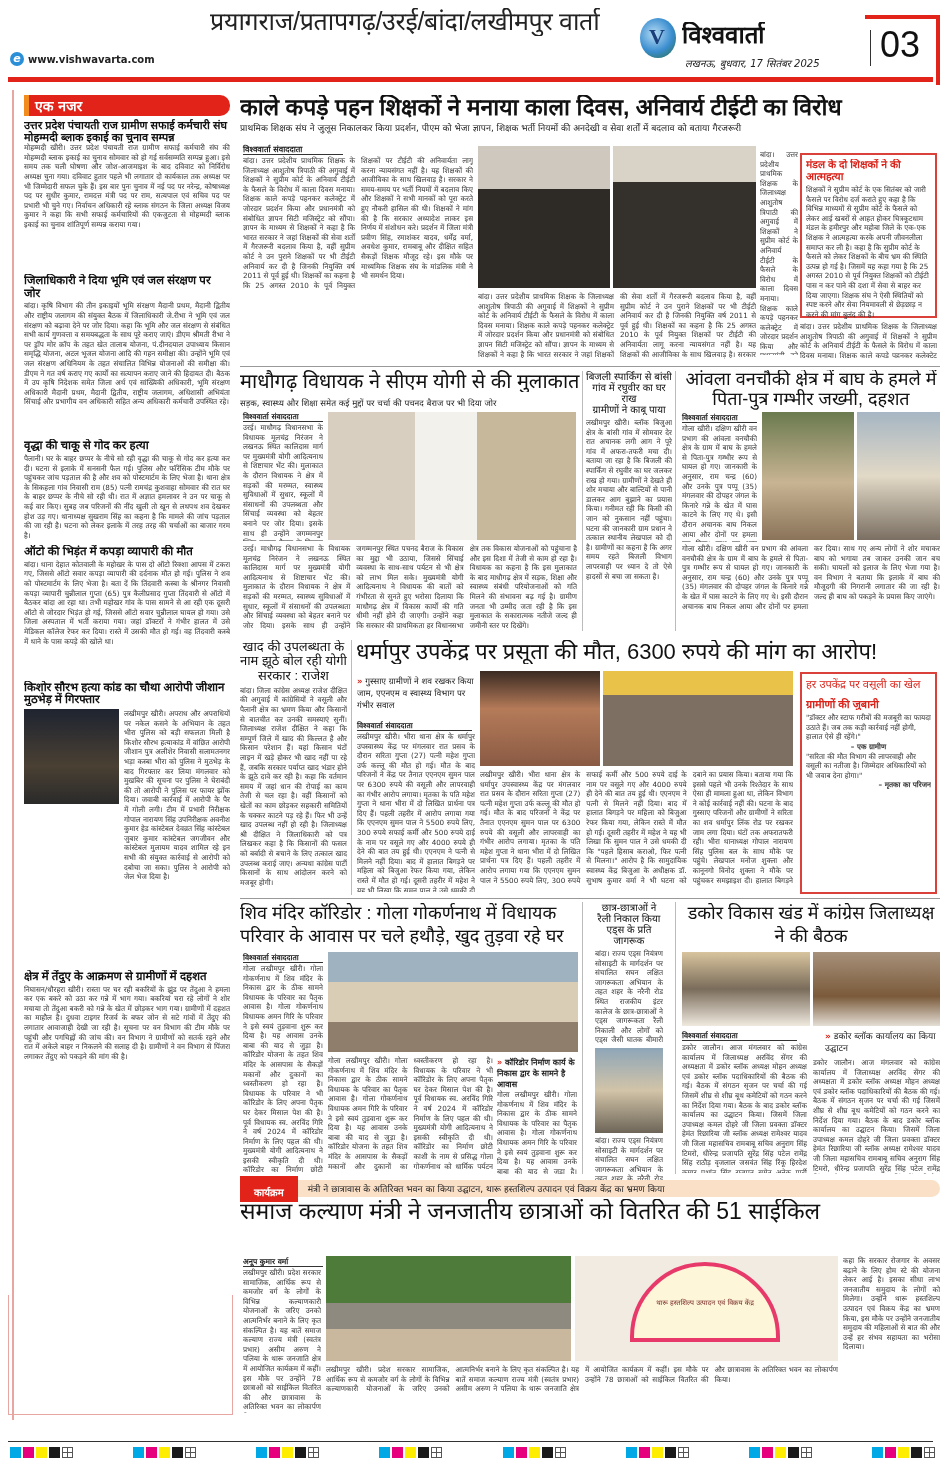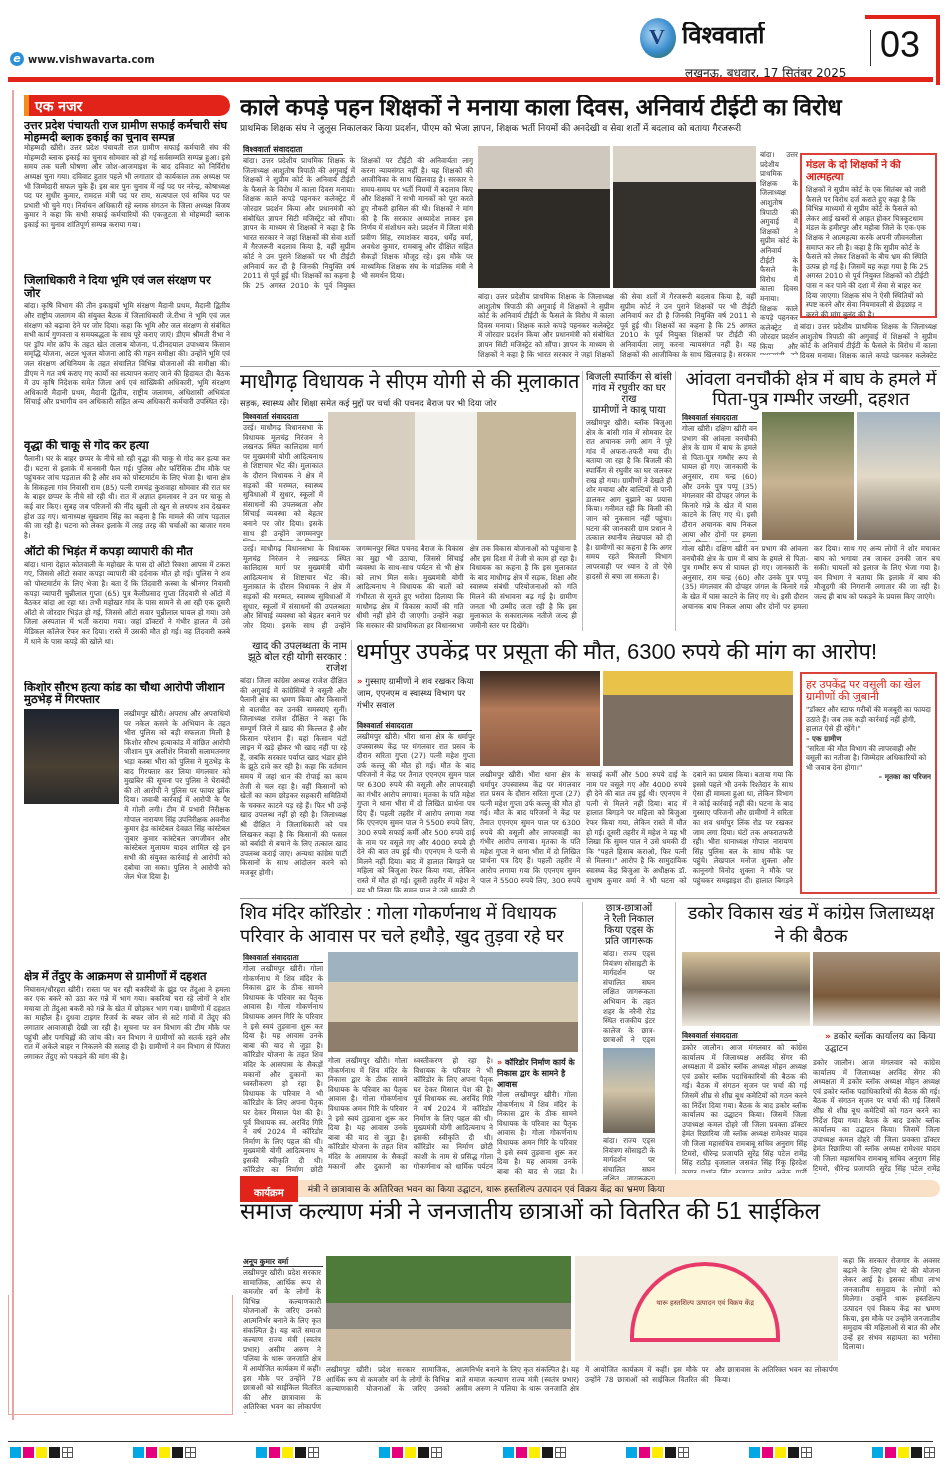--- a/index.html
+++ b/index.html
@@ -9,29 +9,30 @@
 .hd{font-family:"Liberation Sans Narrow","Liberation Sans",sans-serif;color:#111;font-weight:bold;line-height:1.1;overflow:hidden}
 .photo{background:linear-gradient(135deg,#8a7a6a,#c9b79e 40%,#6d5e4f 70%,#a89680);overflow:hidden}
 .cols{column-gap:6px;column-rule:none}
 .redbox{border:2px solid #d9413a;background:#fff}
 .pointer{color:#d9251c;font-weight:bold}
 </style>
 </head>
 <body>
 
 <div class="abs" style="left:0;top:0;width:945px;height:82px;">
+  <div class="abs hd" style="left:210px;top:8px;font-size:25px;font-weight:normal;color:#222;letter-spacing:-0.3px;">प्रयागराज/प्रतापगढ़/उरई/बांदा/लखीमपुर वार्ता</div>
   <div class="abs" style="left:10px;top:52px;display:flex;align-items:center;gap:4px;">
     <span style="display:inline-block;width:14px;height:14px;border-radius:50%;background:#2a8fd6;color:#fff;font-size:11px;font-weight:bold;line-height:14px;text-align:center;font-style:italic;">e</span>
     <span style="font-size:10px;font-weight:bold;color:#222;">www.vishwavarta.com</span>
   </div>
   <div class="abs" style="left:640px;top:18px;width:36px;height:40px;border-radius:50%;background:radial-gradient(circle at 40% 40%,#b7dcf5,#3a8dcf 55%,#2a6a3a);">
     <span style="position:absolute;left:9px;top:6px;font-size:22px;font-weight:bold;color:#1c3e7a;font-family:'Liberation Serif',serif;">V</span>
   </div>
   <div class="abs hd" style="left:682px;top:22px;font-size:24px;text-align:center;">विश्ववार्ता</div>
-  <div class="abs" style="left:685px;top:64px;font-size:12px;color:#222;">लखनऊ, बुधवार, 17 सितंबर 2025</div>
+  <div class="abs" style="left:685px;top:56px;font-size:10px;color:#222;font-style:italic;">लखनऊ, बुधवार, 17 सितंबर 2025</div>
   <div class="abs" style="left:865px;top:15px;width:75px;height:70px;border-top:4px solid #e2231a;border-right:4px solid #e2231a;"></div>
   <div class="abs" style="left:870px;top:30px;width:1px;height:36px;background:#333;"></div>
   <div class="abs hd" style="left:880px;top:25px;font-size:36px;font-weight:normal;">03</div>
   <div class="abs" style="left:8px;top:77px;width:925px;height:5px;background:#e2231a;"></div>
 </div>
 
 <div class="abs" style="left:12px;top:90px;width:218px;height:1330px;border-left:2px solid #e8a6a2;padding-left:10px;overflow:hidden;">
   <div style="background:#e2231a;border-radius:0 10px 10px 0;border-left:5px solid #f28c1e;color:#fff;font-weight:bold;font-size:14px;padding:1px 6px;margin-top:5px;">एक नजर</div>
 
   <div style="margin-top:3px;">
@@ -101,62 +102,62 @@
 </div>
 
 <div class="abs hd" style="left:682px;top:370px;width:258px;font-size:18px;font-weight:normal;text-align:center;">आंवला वनचौकी क्षेत्र में बाघ के हमले में पिता-पुत्र गम्भीर जख्मी, दहशत</div>
 <div class="abs" style="left:682px;top:412px;width:75px;font-size:7.5px;font-weight:bold;border-bottom:1px solid #333;">विश्ववार्ता संवाददाता</div>
 <div class="abs txt" style="left:682px;top:424px;width:75px;height:118px;">गोला खीरी। दक्षिण खीरी वन प्रभाग की आंवला वनचौकी क्षेत्र के ग्राम में बाघ के हमले से पिता-पुत्र गम्भीर रूप से घायल हो गए। जानकारी के अनुसार, राम चन्द्र (60) और उनके पुत्र पप्पू (35) मंगलवार की दोपहर जंगल के किनारे गन्ने के खेत में घास काटने के लिए गए थे। इसी दौरान अचानक बाघ निकल आया और दोनों पर हमला कर दिया। साथ गए अन्य लोगों ने शोर मचाकर बाघ को भगाया तब जाकर उनकी जान बच सकी। घायलों को इलाज के लिए भेजा गया है। वन विभाग ने बताया कि इलाके में बाघ की मौजूदगी की निगरानी लगातार की जा रही है। जल्द ही बाघ को पकड़ने के प्रयास किए जाएंगे।</div>
 <div class="abs photo" style="left:762px;top:412px;width:92px;height:128px;background:linear-gradient(180deg,#6b7a4f,#c8b493 55%,#8a7359);"></div>
 <div class="abs photo" style="left:857px;top:412px;width:83px;height:128px;background:linear-gradient(180deg,#a6b6c3,#e2d9c7 50%,#7a6f62);"></div>
 <div class="abs txt cols" style="left:682px;top:544px;width:258px;height:88px;column-count:2;">गोला खीरी। दक्षिण खीरी वन प्रभाग की आंवला वनचौकी क्षेत्र के ग्राम में बाघ के हमले से पिता-पुत्र गम्भीर रूप से घायल हो गए। जानकारी के अनुसार, राम चन्द्र (60) और उनके पुत्र पप्पू (35) मंगलवार की दोपहर जंगल के किनारे गन्ने के खेत में घास काटने के लिए गए थे। इसी दौरान अचानक बाघ निकल आया और दोनों पर हमला कर दिया। साथ गए अन्य लोगों ने शोर मचाकर बाघ को भगाया तब जाकर उनकी जान बच सकी। घायलों को इलाज के लिए भेजा गया है। वन विभाग ने बताया कि इलाके में बाघ की मौजूदगी की निगरानी लगातार की जा रही है। जल्द ही बाघ को पकड़ने के प्रयास किए जाएंगे।</div>
 
 <div class="abs" style="left:240px;top:640px;width:112px;height:255px;border-right:1px solid #bbb;padding-right:4px;">
-  <div class="hd" style="font-size:10px;font-weight:normal;text-align:right;">खाद की उपलब्धता के नाम झूठे बोल रही योगी सरकार : राजेश</div>
+  <div class="hd" style="font-size:13px;font-weight:normal;text-align:center;">खाद की उपलब्धता के नाम झूठे बोल रही योगी सरकार : राजेश</div>
   <div class="txt" style="height:222px;margin-top:3px;">बांदा। जिला कांग्रेस अध्यक्ष राजेश दीक्षित की अगुवाई में कांग्रेसियों ने वसूली और पैलानी क्षेत्र का भ्रमण किया और किसानों से बातचीत कर उनकी समस्याएं सुनीं। जिलाध्यक्ष राजेश दीक्षित ने कहा कि सम्पूर्ण जिले में खाद की किल्लत है और किसान परेशान हैं। यहां किसान घंटों लाइन में खड़े होकर भी खाद नहीं पा रहे हैं, जबकि सरकार पर्याप्त खाद भंडार होने के झूठे दावे कर रही है। कहा कि वर्तमान समय में जहां धान की रोपाई का काम तेजी से चल रहा है। वहीं किसानों को खेतों का काम छोड़कर सहकारी समितियों के चक्कर काटने पड़ रहे हैं। फिर भी उन्हें खाद उपलब्ध नहीं हो रही है। जिलाध्यक्ष श्री दीक्षित ने जिलाधिकारी को पत्र लिखकर कहा है कि किसानों की फसल को बर्बादी से बचाने के लिए तत्काल खाद उपलब्ध कराई जाए। अन्यथा कांग्रेस पार्टी किसानों के साथ आंदोलन करने को मजबूर होगी।</div>
 </div>
 
 <div class="abs hd" style="left:356px;top:640px;width:584px;font-size:22px;font-weight:normal;white-space:nowrap;">धर्मापुर उपकेंद्र पर प्रसूता की मौत, 6300 रुपये की मांग का आरोप!</div>
 <div class="abs" style="left:357px;top:675px;width:118px;font-size:8.5px;line-height:12px;color:#222;">
   <span class="pointer">»</span>
   <span>गुस्साए ग्रामीणों ने शव रखकर किया जाम, एएनएम व स्वास्थ्य विभाग पर गंभीर सवाल</span>
 </div>
 <div class="abs photo" style="left:480px;top:671px;width:120px;height:95px;background:linear-gradient(180deg,#3a2a22,#b57b59 40%,#8a5a44);"></div>
 <div class="abs photo" style="left:603px;top:671px;width:190px;height:95px;background:linear-gradient(180deg,#e9c24a 0 25%,#7e6f63 25% 100%);"></div>
 <div class="abs" style="left:357px;top:720px;width:115px;font-size:7.5px;font-weight:bold;border-bottom:1px solid #333;">विश्ववार्ता संवाददाता</div>
 <div class="abs txt" style="left:357px;top:732px;width:118px;height:160px;">लखीमपुर खीरी। भीरा थाना क्षेत्र के धर्मापुर उपस्वास्थ्य केंद्र पर मंगलवार रात प्रसव के दौरान सरिता गुप्ता (27) पत्नी महेश गुप्ता उर्फ कल्लू की मौत हो गई। मौत के बाद परिजनों ने केंद्र पर तैनात एएनएम सुमन पाल पर 6300 रुपये की वसूली और लापरवाही का गंभीर आरोप लगाया। मृतका के पति महेश गुप्ता ने थाना भीरा में दो लिखित प्रार्थना पत्र दिए हैं। पहली तहरीर में आरोप लगाया गया कि एएनएम सुमन पाल ने 5500 रुपये लिए, 300 रुपये सफाई कर्मी और 500 रुपये दाई के नाम पर वसूले गए और 4000 रुपये ही देने की बात तय हुई थी। एएनएम ने पत्नी से मिलने नहीं दिया। बाद में हालात बिगड़ने पर महिला को बिजुआ रेफर किया गया, लेकिन रास्ते में मौत हो गई। दूसरी तहरीर में महेश ने यह भी लिखा कि सुमन पाल ने उसे धमकी दी कि "पहले हिसाब कराओ, फिर पत्नी से मिलना।" आरोप है कि सामुदायिक स्वास्थ्य केंद्र बिजुआ के अधीक्षक डॉ. सुभाष कुमार वर्मा ने भी घटना को दबाने का प्रयास किया। बताया गया कि इससे पहले भी उनके रिश्तेदार के साथ ऐसा ही मामला हुआ था, लेकिन विभाग ने कोई कार्रवाई नहीं की। घटना के बाद गुस्साए परिजनों और ग्रामीणों ने सरिता का शव धर्मापुर लिंक रोड पर रखकर जाम लगा दिया। घंटों तक अफरातफरी रही। भीरा थानाध्यक्ष गोपाल नारायण सिंह पुलिस बल के साथ मौके पर पहुंचे। लेखपाल मनोज शुक्ला और कानूनगो विनोद शुक्ला ने मौके पर पहुंचकर समझाइश दी। हालात बिगड़ने की आशंका में पीएसी बल भी तैनात करना पड़ा। मृतका अपने पीछे दो छोटे बच्चों—माही (4 वर्ष) और देव (2 वर्ष)—को छोड़ गई है। मौत के बाद गांव में कोहराम मचा हुआ है। ग्रामीणों का कहना है कि केंद्रों पर वसूली आम बात है और अधिकारी जानते हुए भी चुप्पी साधे रहते हैं।</div>
 <div class="abs txt cols" style="left:480px;top:770px;width:313px;height:122px;column-count:3;">लखीमपुर खीरी। भीरा थाना क्षेत्र के धर्मापुर उपस्वास्थ्य केंद्र पर मंगलवार रात प्रसव के दौरान सरिता गुप्ता (27) पत्नी महेश गुप्ता उर्फ कल्लू की मौत हो गई। मौत के बाद परिजनों ने केंद्र पर तैनात एएनएम सुमन पाल पर 6300 रुपये की वसूली और लापरवाही का गंभीर आरोप लगाया। मृतका के पति महेश गुप्ता ने थाना भीरा में दो लिखित प्रार्थना पत्र दिए हैं। पहली तहरीर में आरोप लगाया गया कि एएनएम सुमन पाल ने 5500 रुपये लिए, 300 रुपये सफाई कर्मी और 500 रुपये दाई के नाम पर वसूले गए और 4000 रुपये ही देने की बात तय हुई थी। एएनएम ने पत्नी से मिलने नहीं दिया। बाद में हालात बिगड़ने पर महिला को बिजुआ रेफर किया गया, लेकिन रास्ते में मौत हो गई। दूसरी तहरीर में महेश ने यह भी लिखा कि सुमन पाल ने उसे धमकी दी कि "पहले हिसाब कराओ, फिर पत्नी से मिलना।" आरोप है कि सामुदायिक स्वास्थ्य केंद्र बिजुआ के अधीक्षक डॉ. सुभाष कुमार वर्मा ने भी घटना को दबाने का प्रयास किया। बताया गया कि इससे पहले भी उनके रिश्तेदार के साथ ऐसा ही मामला हुआ था, लेकिन विभाग ने कोई कार्रवाई नहीं की। घटना के बाद गुस्साए परिजनों और ग्रामीणों ने सरिता का शव धर्मापुर लिंक रोड पर रखकर जाम लगा दिया। घंटों तक अफरातफरी रही। भीरा थानाध्यक्ष गोपाल नारायण सिंह पुलिस बल के साथ मौके पर पहुंचे। लेखपाल मनोज शुक्ला और कानूनगो विनोद शुक्ला ने मौके पर पहुंचकर समझाइश दी। हालात बिगड़ने की आशंका में पीएसी बल भी तैनात करना पड़ा। मृतका अपने पीछे दो छोटे बच्चों—माही (4 वर्ष) और देव (2 वर्ष)—को छोड़ गई है। मौत के बाद गांव में कोहराम मचा हुआ है। ग्रामीणों का कहना है कि केंद्रों पर वसूली आम बात है और अधिकारी जानते हुए भी चुप्पी साधे रहते हैं।</div>
 
 <div class="abs redbox" style="left:800px;top:672px;width:137px;height:222px;padding:4px;">
   <div class="hd" style="font-size:11px;font-weight:normal;color:#d9251c;">हर उपकेंद्र पर वसूली का खेल</div>
-  <div class="hd" style="font-size:11px;font-weight:normal;color:#d9251c;margin-top:0;">ग्रामीणों की जुबानी</div>
+  <div class="hd" style="font-size:11px;font-weight:bold;color:#d9251c;margin-top:8px;">ग्रामीणों की जुबानी</div>
   <div style="margin-top:3px;">
     <div class="txt" style="text-align:left;">"डॉक्टर और स्टाफ गरीबों की मजबूरी का फायदा उठाते हैं। जब तक कड़ी कार्रवाई नहीं होगी, हालात ऐसे ही रहेंगे।"</div>
-    <div class="txt" style="text-align:left;font-weight:bold;">– एक ग्रामीण</div>
+    <div class="txt" style="text-align:center;font-weight:bold;">– एक ग्रामीण</div>
   </div>
   <div>
     <div class="txt" style="text-align:left;">"सरिता की मौत विभाग की लापरवाही और वसूली का नतीजा है। जिम्मेदार अधिकारियों को भी जवाब देना होगा।"</div>
     <div class="txt" style="text-align:right;font-weight:bold;">– मृतका का परिजन</div>
   </div>
 </div>
 
 <div class="abs" style="left:240px;top:898px;width:700px;height:1px;background:#999;"></div>
 
 <div class="abs hd" style="left:240px;top:902px;width:340px;font-size:18px;font-weight:normal;line-height:23px;">शिव मंदिर कॉरिडोर : गोला गोकर्णनाथ में विधायक परिवार के आवास पर चले हथौड़े, खुद तुड़वा रहे घर</div>
 <div class="abs" style="left:243px;top:952px;width:80px;font-size:7.5px;font-weight:bold;border-bottom:1px solid #333;">विश्ववार्ता संवाददाता</div>
 <div class="abs txt" style="left:243px;top:964px;width:80px;height:210px;">गोला लखीमपुर खीरी। गोला गोकर्णनाथ में शिव मंदिर के निकास द्वार के ठीक सामने विधायक के परिवार का पैतृक आवास है। गोला गोकर्णनाथ विधायक अमन गिरि के परिवार ने इसे स्वयं तुड़वाना शुरू कर दिया है। यह आवास उनके बाबा की याद से जुड़ा है। कॉरिडोर योजना के तहत शिव मंदिर के आसपास के सैकड़ों मकानों और दुकानों का ध्वस्तीकरण हो रहा है। विधायक के परिवार ने भी कॉरिडोर के लिए अपना पैतृक घर देकर मिसाल पेश की है। पूर्व विधायक स्व. अरविंद गिरि ने वर्ष 2024 में कॉरिडोर निर्माण के लिए पहल की थी। मुख्यमंत्री योगी आदित्यनाथ ने इसकी स्वीकृति दी थी। कॉरिडोर का निर्माण छोटी काशी के नाम से प्रसिद्ध गोला गोकर्णनाथ को धार्मिक पर्यटन के मानचित्र पर लाने के लिए किया जा रहा है।</div>
 <div class="abs photo" style="left:328px;top:952px;width:250px;height:100px;background:linear-gradient(180deg,#9fb2c0 0 30%,#d9cdb5 30% 70%,#8f7e6c 70%);"></div>
 <div class="abs txt cols" style="left:328px;top:1056px;width:165px;height:118px;column-count:2;">गोला लखीमपुर खीरी। गोला गोकर्णनाथ में शिव मंदिर के निकास द्वार के ठीक सामने विधायक के परिवार का पैतृक आवास है। गोला गोकर्णनाथ विधायक अमन गिरि के परिवार ने इसे स्वयं तुड़वाना शुरू कर दिया है। यह आवास उनके बाबा की याद से जुड़ा है। कॉरिडोर योजना के तहत शिव मंदिर के आसपास के सैकड़ों मकानों और दुकानों का ध्वस्तीकरण हो रहा है। विधायक के परिवार ने भी कॉरिडोर के लिए अपना पैतृक घर देकर मिसाल पेश की है। पूर्व विधायक स्व. अरविंद गिरि ने वर्ष 2024 में कॉरिडोर निर्माण के लिए पहल की थी। मुख्यमंत्री योगी आदित्यनाथ ने इसकी स्वीकृति दी थी। कॉरिडोर का निर्माण छोटी काशी के नाम से प्रसिद्ध गोला गोकर्णनाथ को धार्मिक पर्यटन के मानचित्र पर लाने के लिए किया जा रहा है।</div>
 <div class="abs" style="left:497px;top:1056px;width:80px;font-size:8px;font-weight:bold;color:#222;">
   <span class="pointer">»</span>
   <span>कॉरिडोर निर्माण कार्य के निकास द्वार के सामने है आवास</span>
 </div>
 <div class="abs txt" style="left:497px;top:1090px;width:80px;height:84px;">गोला लखीमपुर खीरी। गोला गोकर्णनाथ में शिव मंदिर के निकास द्वार के ठीक सामने विधायक के परिवार का पैतृक आवास है। गोला गोकर्णनाथ विधायक अमन गिरि के परिवार ने इसे स्वयं तुड़वाना शुरू कर दिया है। यह आवास उनके बाबा की याद से जुड़ा है। कॉरिडोर योजना के तहत शिव मंदिर के आसपास के सैकड़ों मकानों और दुकानों का ध्वस्तीकरण हो रहा है। विधायक के परिवार ने भी कॉरिडोर के लिए अपना पैतृक घर देकर मिसाल पेश की है। पूर्व विधायक स्व. अरविंद गिरि ने वर्ष 2024 में कॉरिडोर निर्माण के लिए पहल की थी। मुख्यमंत्री योगी आदित्यनाथ ने इसकी स्वीकृति दी थी। कॉरिडोर का निर्माण छोटी काशी के नाम से प्रसिद्ध गोला गोकर्णनाथ को धार्मिक पर्यटन के मानचित्र पर लाने के लिए किया जा रहा है।</div>
 
-<div class="abs" style="left:582px;top:902px;width:94px;height:272px;border-left:1px solid #bbb;border-right:1px solid #bbb;padding:0 20px;">
+<div class="abs" style="left:582px;top:902px;width:94px;height:272px;border-left:1px solid #bbb;border-right:1px solid #bbb;padding:0 12px;">
   <div class="hd" style="font-size:10px;font-weight:normal;text-align:center;">छात्र-छात्राओं ने रैली निकाल किया एड्स के प्रति जागरूक</div>
   <div class="txt" style="height:96px;margin-top:3px;">बांदा। राज्य एड्स नियंत्रण सोसाइटी के मार्गदर्शन पर संचालित सघन लक्षित जागरूकता अभियान के तहत शहर के नरैनी रोड स्थित राजकीय इंटर कालेज के छात्र-छात्राओं ने एड्स जागरूकता रैली निकाली और लोगों को एड्स जैसी घातक बीमारी से बचाव के तरीके बताए। रैली का शुभारंभ जिला कार्यक्रम अधिकारी डॉ. अजय कुमार और कालेज के प्रधानाचार्य ने हरी झंडी दिखाकर किया।</div>
   <div class="photo" style="height:85px;margin-top:3px;background:linear-gradient(180deg,#8ea6b8,#d2c4a8 50%,#6d6558);"></div>
   <div class="txt" style="height:52px;margin-top:3px;">बांदा। राज्य एड्स नियंत्रण सोसाइटी के मार्गदर्शन पर संचालित सघन लक्षित जागरूकता अभियान के तहत शहर के नरैनी रोड स्थित राजकीय इंटर कालेज के छात्र-छात्राओं ने एड्स जागरूकता रैली निकाली और लोगों को एड्स जैसी घातक बीमारी से बचाव के तरीके बताए। रैली का शुभारंभ जिला कार्यक्रम अधिकारी डॉ. अजय कुमार और कालेज के प्रधानाचार्य ने हरी झंडी दिखाकर किया।</div>
 </div>
 
 <div class="abs hd" style="left:682px;top:902px;width:258px;font-size:18px;font-weight:normal;text-align:center;line-height:23px;">डकोर विकास खंड में कांग्रेस जिलाध्यक्ष ने की बैठक</div>
 <div class="abs photo" style="left:682px;top:952px;width:128px;height:74px;background:linear-gradient(180deg,#d8c49e,#7a6c5a 50%,#efe9df);"></div>
 <div class="abs photo" style="left:813px;top:952px;width:127px;height:74px;background:linear-gradient(180deg,#a7917b,#7a5a3a 60%,#e4ded5);"></div>
 <div class="abs" style="left:682px;top:1030px;width:115px;font-size:7.5px;font-weight:bold;border-bottom:1px solid #333;">विश्ववार्ता संवाददाता</div>

